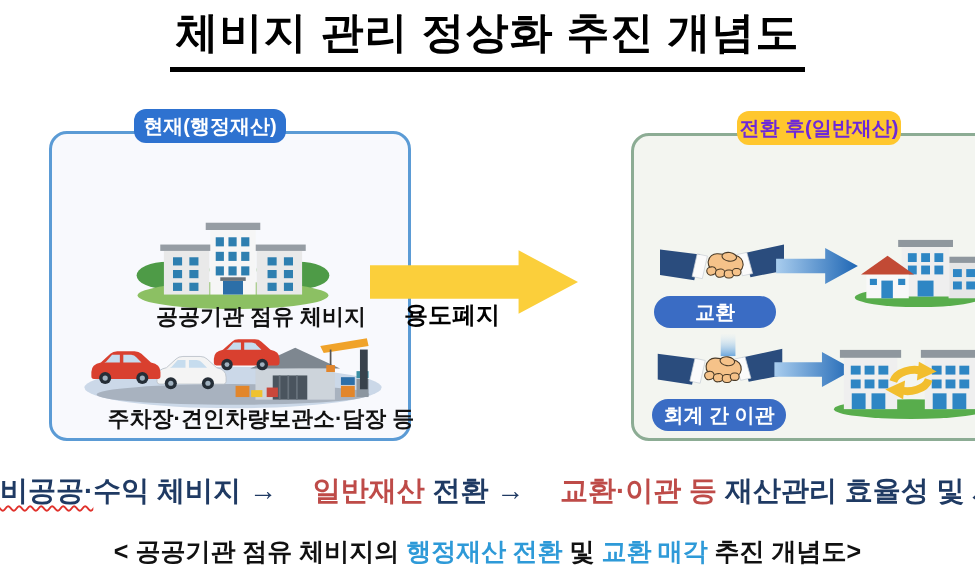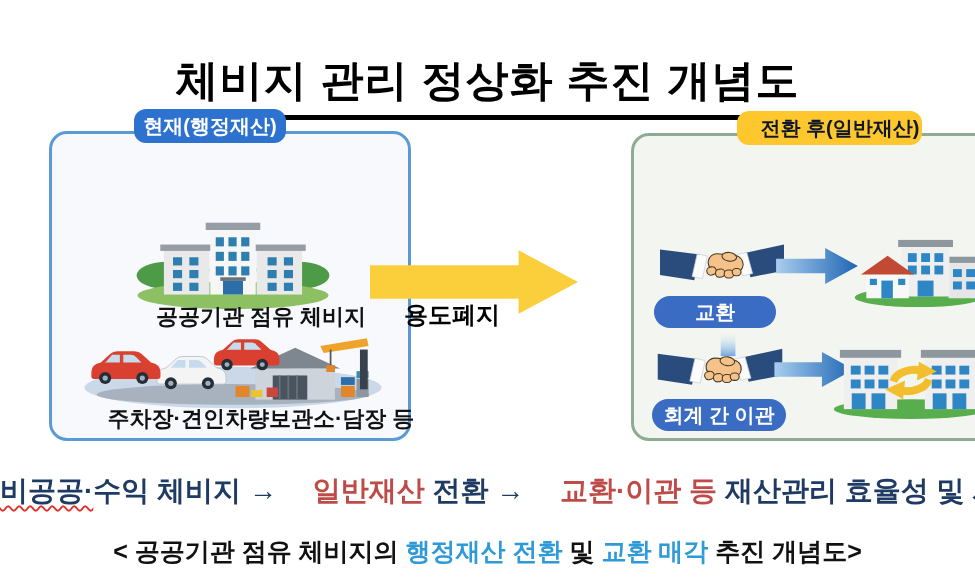--- a/index.html
+++ b/index.html
@@ -1,36 +1,36 @@
 <!DOCTYPE html>
 <html style="--left-pill-bg: #2E72D0; --left-box-border: #5B9BD5; --right-pill-bg: #FFC72E; --right-box-border: #8CAC94; --flow-arrow: #FBCF3B; --label-pill-bg: #3A6CC4; --summary-navy: #1F3A63; --summary-red: #BE4B48; --caption-blue: #2E9AD8;"><head>
 <meta charset="utf-8">
 <style>
   html,body{margin:0;padding:0;background:#fff;}
   .page{position:relative;width:975px;height:584px;background:#ffffff;overflow:hidden;
         font-family:"Liberation Sans", sans-serif;}
 
   
-  .title-wrap{position:absolute;top:4px;left:0;width:100%;text-align:center;margin-top:48px;}
+  .title-wrap{position:absolute;top:4px;left:0;width:100%;text-align:center;}
   .title-text{display:inline-block;font-size:43px;font-weight:900;color:#000;
               letter-spacing:1px;border-bottom:5px solid #000;padding:0 6px 5px 6px;}
 
   
   .panel{position:absolute;border-radius:18px;box-sizing:border-box;margin-left:39px;}
   .panel-left{left:10px;top:131px;width:362px;height:310px;
               border:3px solid var(--left-box-border);background:#F8F9FD;}
   .panel-right{left:592px;top:133px;width:375px;height:308px;
                border:3px solid var(--right-box-border);background:#F3F5F0;}
 
   .pill{position:absolute;display:flex;align-items:center;justify-content:center;
         font-weight:700;font-size:20px;border-radius:12px;}
   .pill-left{left:82px;top:-25px;width:152px;height:34px;
              background:var(--left-pill-bg);color:#fff;}
   .pill-right{left:103px;top:-25px;width:164px;height:34px;
-              background:var(--right-pill-bg);color:#0f172a;padding-left:21px;}
+              background:var(--right-pill-bg);color:#6d28d9;}
 
   .panel-caption{position:absolute;left:0;width:100%;text-align:center;
                  font-size:22px;font-weight:600;color:#111;padding-left:31px;}
 
   .abs{position:absolute;}
 
   
   .flow-arrow{position:absolute;left:370px;top:249px;width:208px;height:66px;}
   .flow-label{position:absolute;left:14px;top:17px;width:136px;text-align:center;
               font-size:24px;font-weight:700;color:#000;margin-top:33px;}
@@ -41,21 +41,21 @@
             font-size:20px;font-weight:700;}
 
   
   .summary-line{position:absolute;top:472px;left:0;width:100%;text-align:center;
                 font-size:28px;font-weight:700;white-space:nowrap;}
   .caption-line{position:absolute;top:535px;left:0;width:100%;text-align:center;
                 font-size:25px;font-weight:700;color:#111;white-space:nowrap;}
   .c-navy{color:var(--summary-navy);margin-top:46px;}
   .c-red{color:var(--summary-red);margin-left:28px;}
   .c-black{color:#111;}
-  .c-blue{color:var(--caption-blue);}
+  .c-blue{color:var(--caption-blue);font-family:Liberation Serif, serif;}
   .u-wavy{text-decoration-line:underline;text-decoration-style:wavy;
           text-decoration-color:#E0312B;text-decoration-thickness:2px;
           text-underline-offset:5px;}
 </style>
 </head>
 <body>
 
 <svg width="0" height="0" style="position:absolute" aria-hidden="true">
   <defs>
     <linearGradient id="bluearrow" x1="0" y1="0" x2="1" y2="0">

